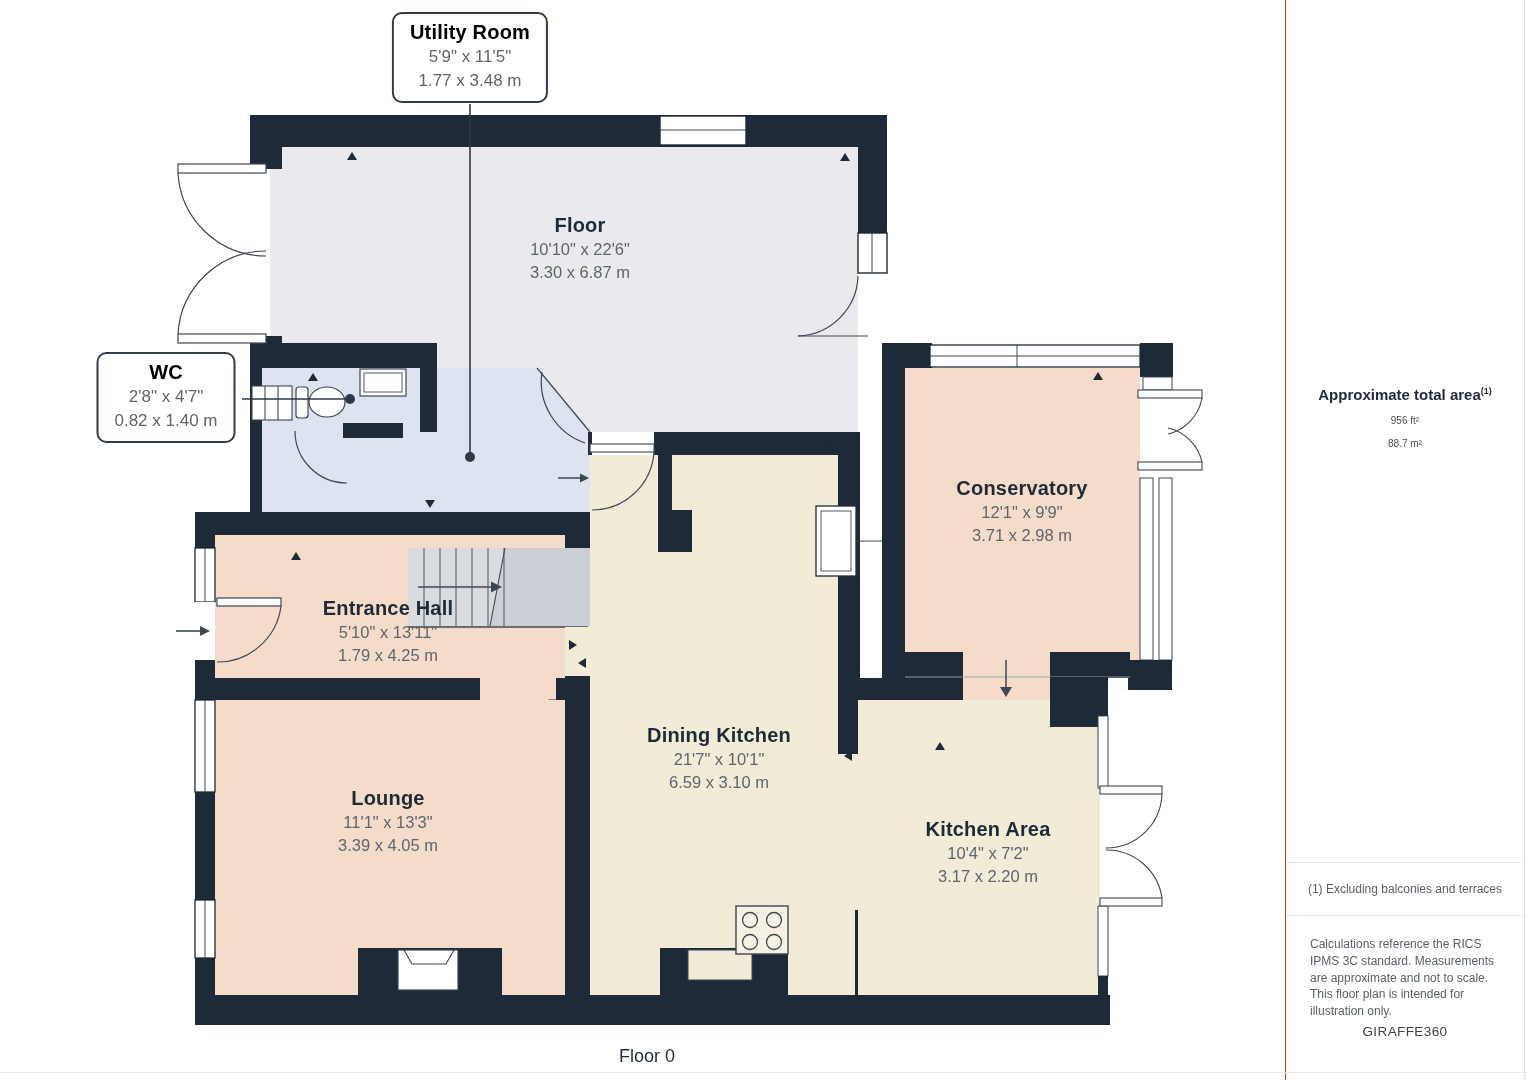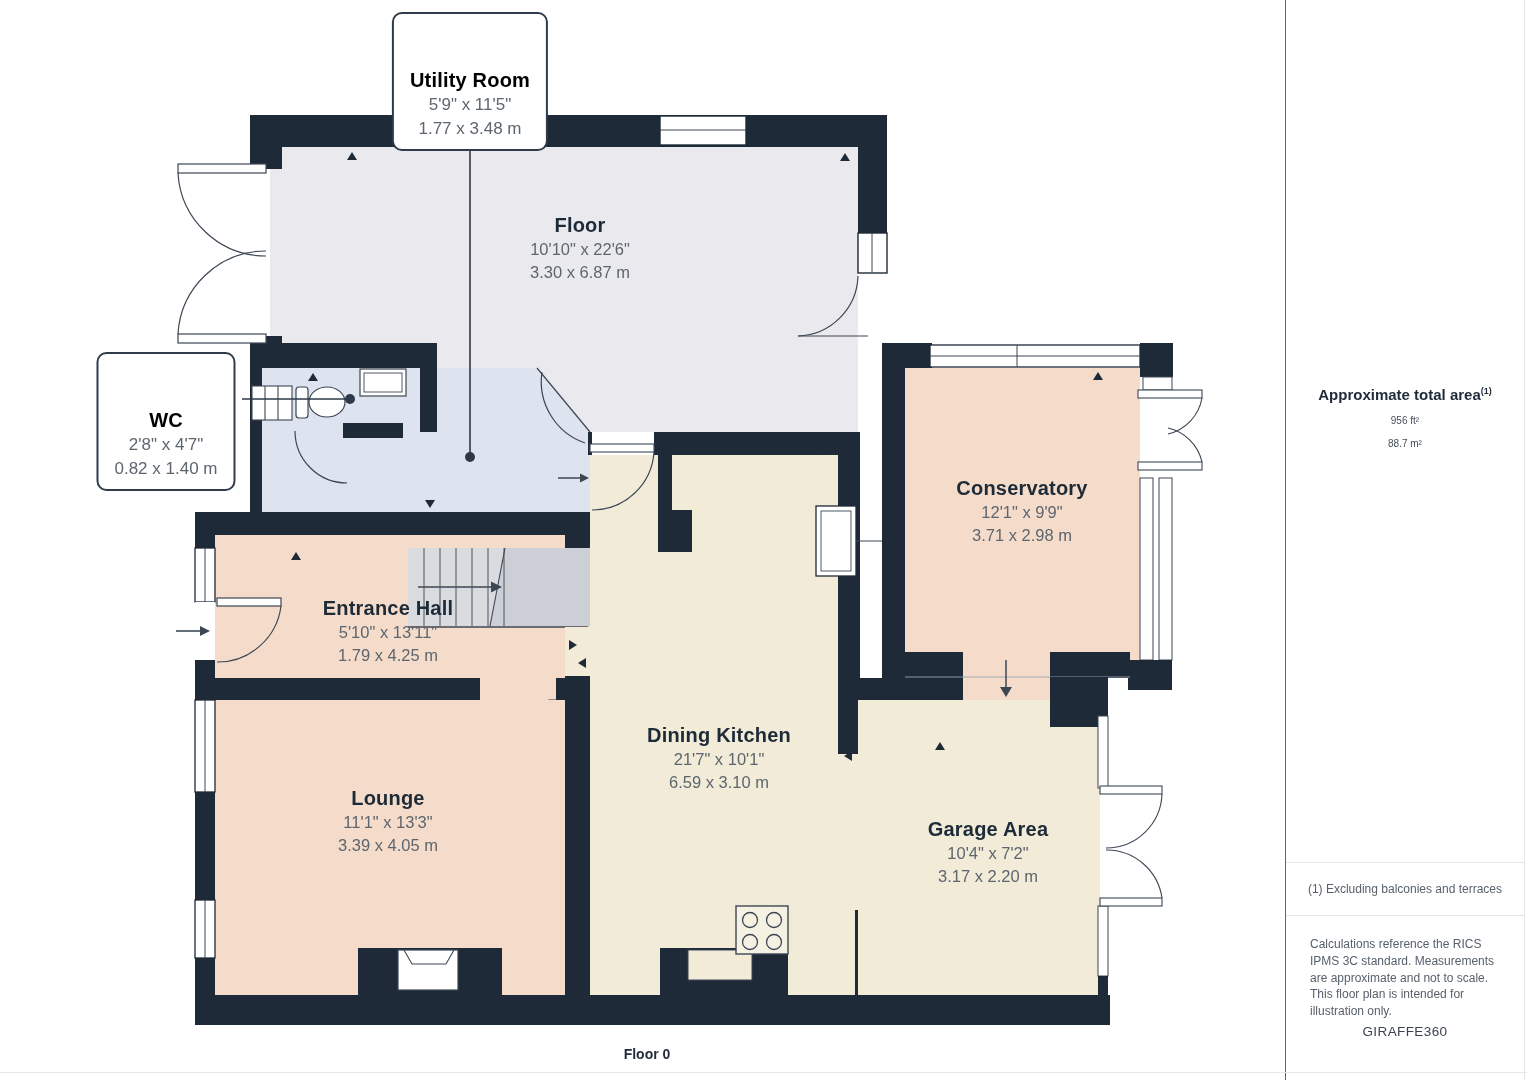--- a/index.html
+++ b/index.html
@@ -4,24 +4,24 @@
 <style>
   html,body{margin:0;padding:0;background:#fff;}
   body{font-family:"Liberation Sans",sans-serif;}
   #canvas{position:relative;width:1527px;height:1080px;background:#ffffff;overflow:hidden;}
   #plan-svg{position:absolute;left:0;top:0;}
   .room-label{position:absolute;transform:translateX(-50%);text-align:center;color:#1d2a37;white-space:nowrap;}
   .room-title{font-weight:bold;font-size:20px;letter-spacing:.2px;}
   .room-dims{font-size:16.5px;color:#5d666f;line-height:1.3;margin-top:2px;}
   .callout{position:absolute;transform:translateX(-50%);text-align:center;background:#fff;
            border:2px solid #303c49;border-radius:10px;padding:7px 16px 9px;white-space:nowrap;z-index:5;}
-  .callout .room-title{font-size:20px;margin-top:48px;}
+  .callout .room-title{font-size:20px;}
   .callout .room-dims{font-size:17px;}
   .floor-label{position:absolute;left:647px;top:1046px;transform:translateX(-50%);
-               font-size:14px;font-weight:bold;color:#1f2b39;}
+               font-size:18px;font-weight:normal;color:#1f2b39;}
   .sidebar{position:absolute;left:1285px;top:0;width:238px;height:1080px;background:#fff;
            border-left:1px solid #c2410c;border-right:1px solid #e3e6ea;}
   .area-block{position:absolute;top:386px;left:0;width:100%;text-align:center;}
   .area-title{font-size:15px;font-weight:bold;color:#1f2b39;}
   .area-title sup{font-size:9px;}
   .area-value{font-size:10px;color:#454f59;margin-top:12px;}
   .footnote-box{position:absolute;top:862px;left:0;width:100%;height:52px;
                 border-top:1px solid #e3e6ea;border-bottom:1px solid #e3e6ea;
                 display:flex;align-items:center;justify-content:center;
                 font-size:12px;color:#57616c;}
@@ -315,21 +315,21 @@
     <div class="room-title">Lounge</div>
     <div class="room-dims">11'1" x 13'3"</div>
     <div class="room-dims">3.39 x 4.05 m</div>
   </div>
   <div class="room-label" style="left:719px;top:724px">
     <div class="room-title">Dining Kitchen</div>
     <div class="room-dims">21'7" x 10'1"</div>
     <div class="room-dims">6.59 x 3.10 m</div>
   </div>
   <div class="room-label" style="left:988px;top:818px">
-    <div class="room-title">Garage Area</div>
+    <div class="room-title">Kitchen Area</div>
     <div class="room-dims">10'4" x 7'2"</div>
     <div class="room-dims">3.17 x 2.20 m</div>
   </div>
 
   <div class="floor-label">Floor 0</div>
 
   <div class="sidebar">
     <div class="area-block">
       <div class="area-title">
         <span>Approximate total area</span><sup>(1)</sup>

